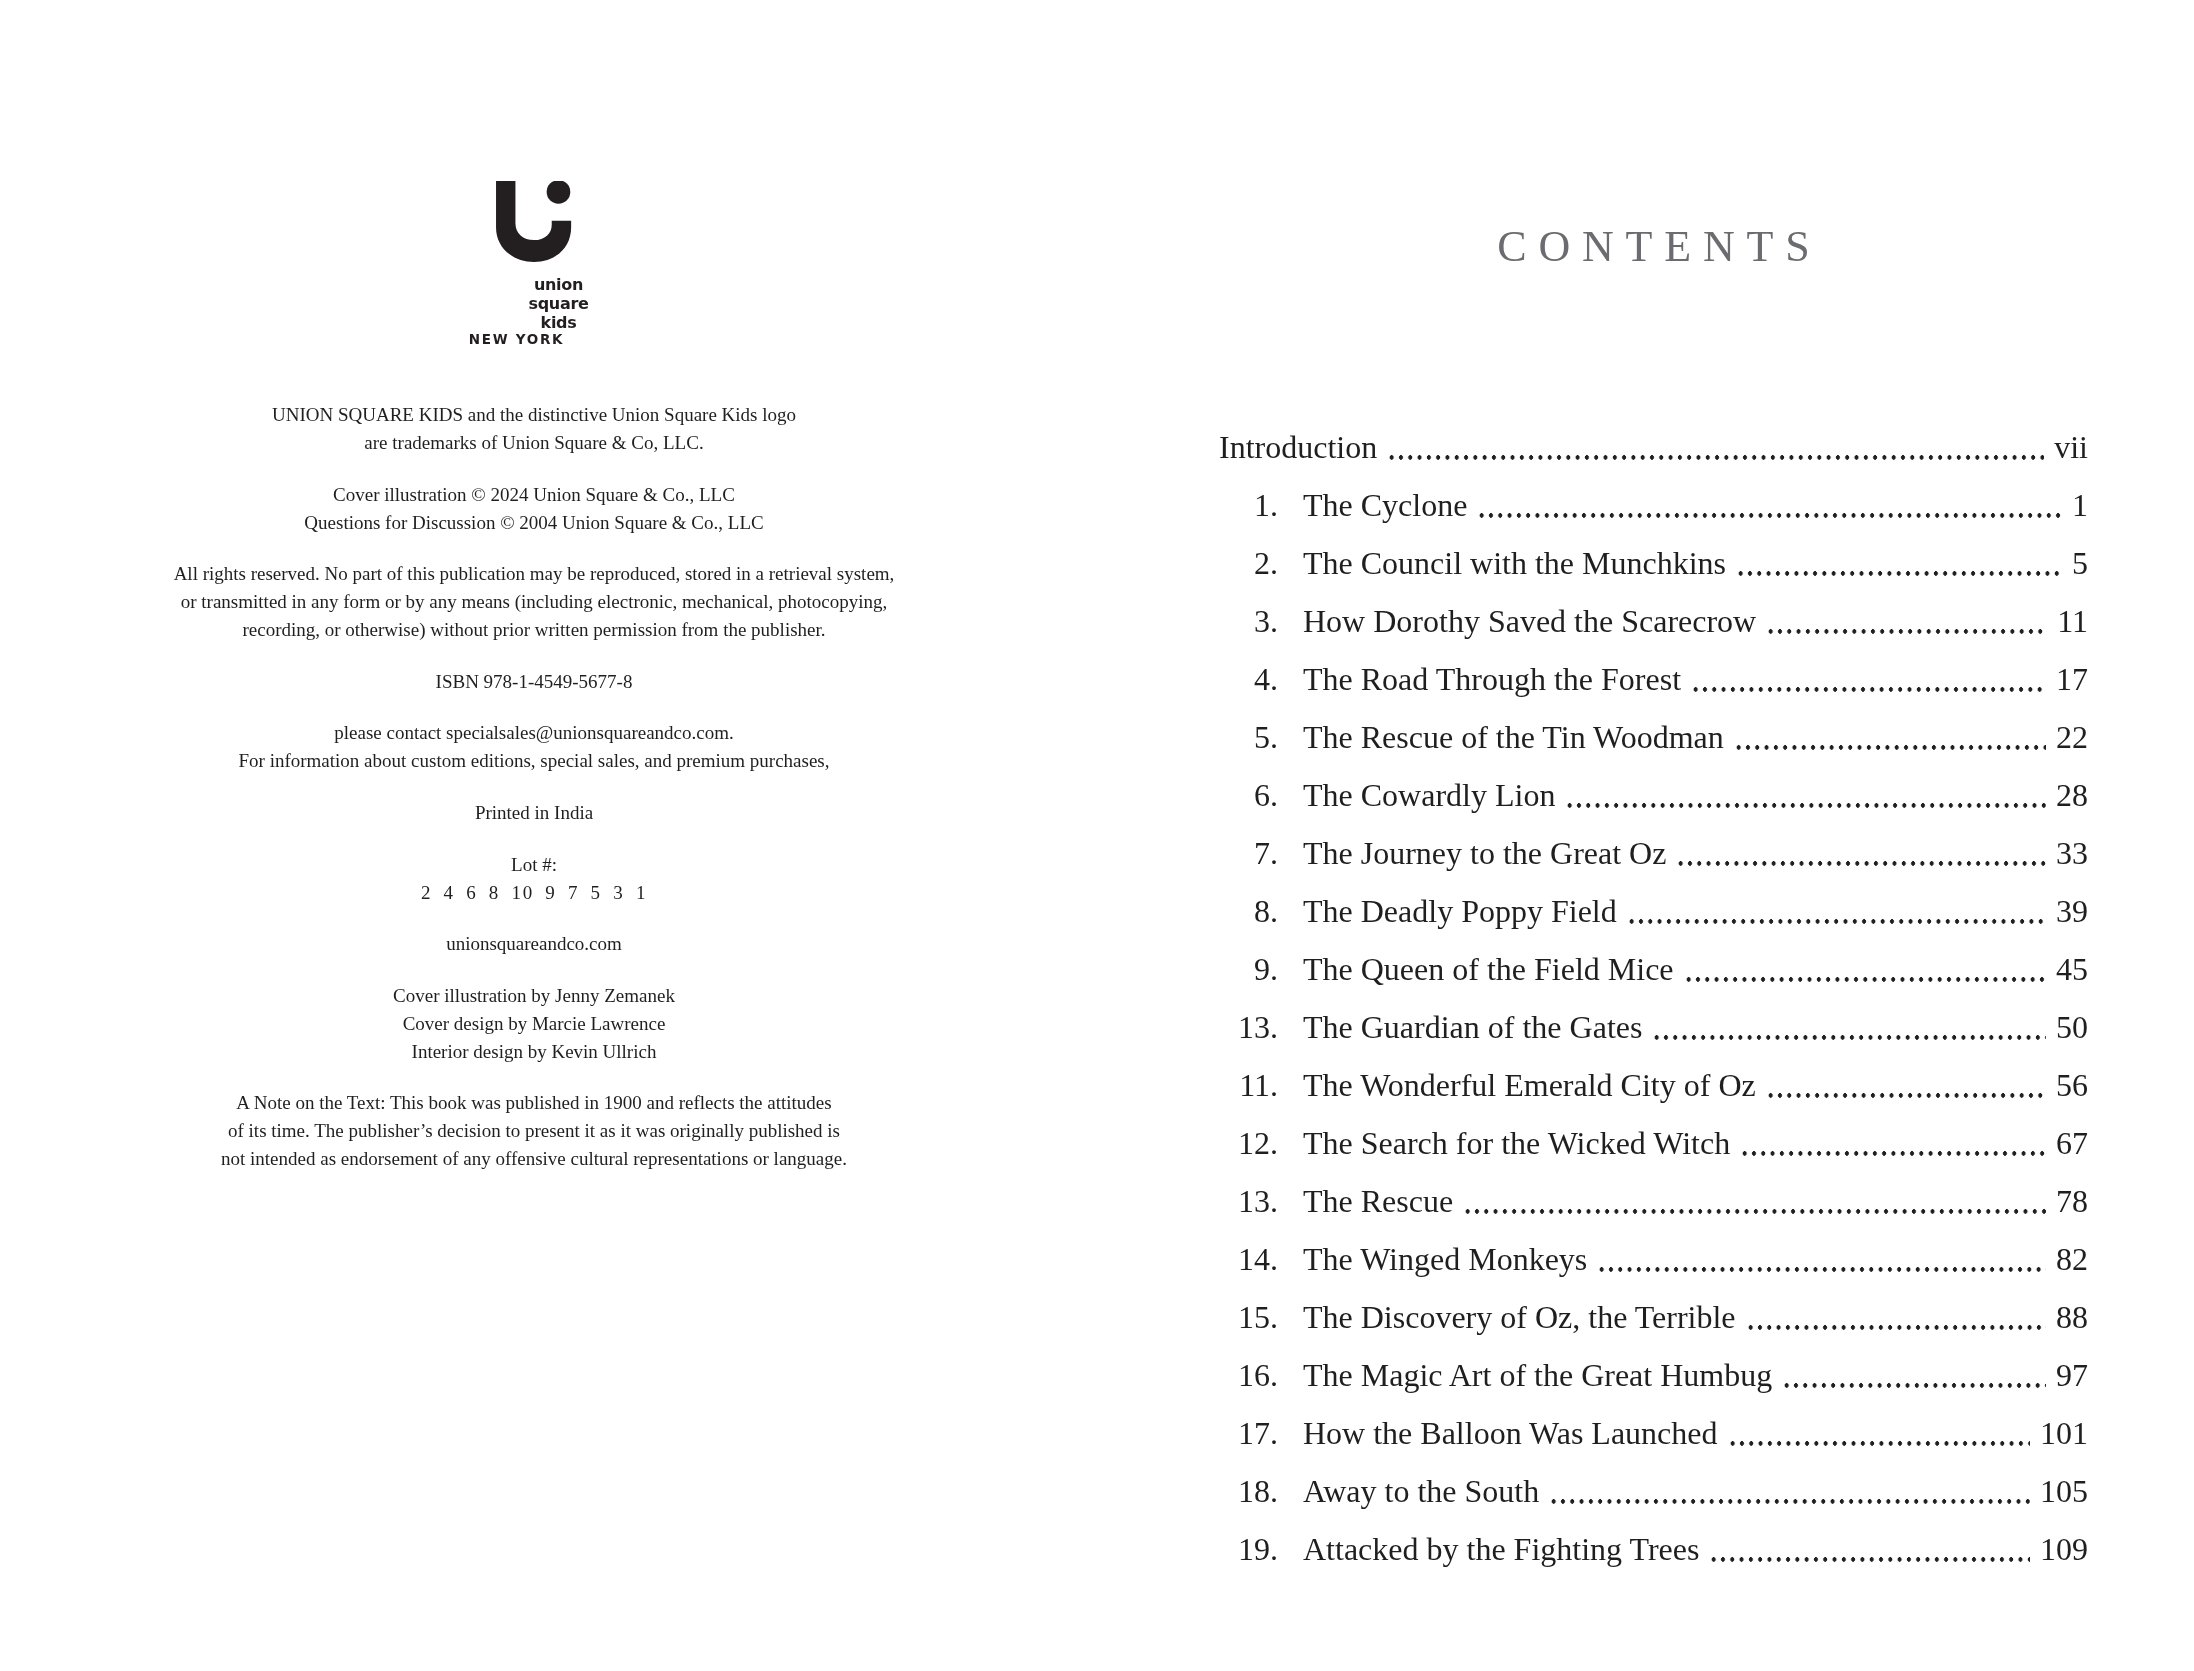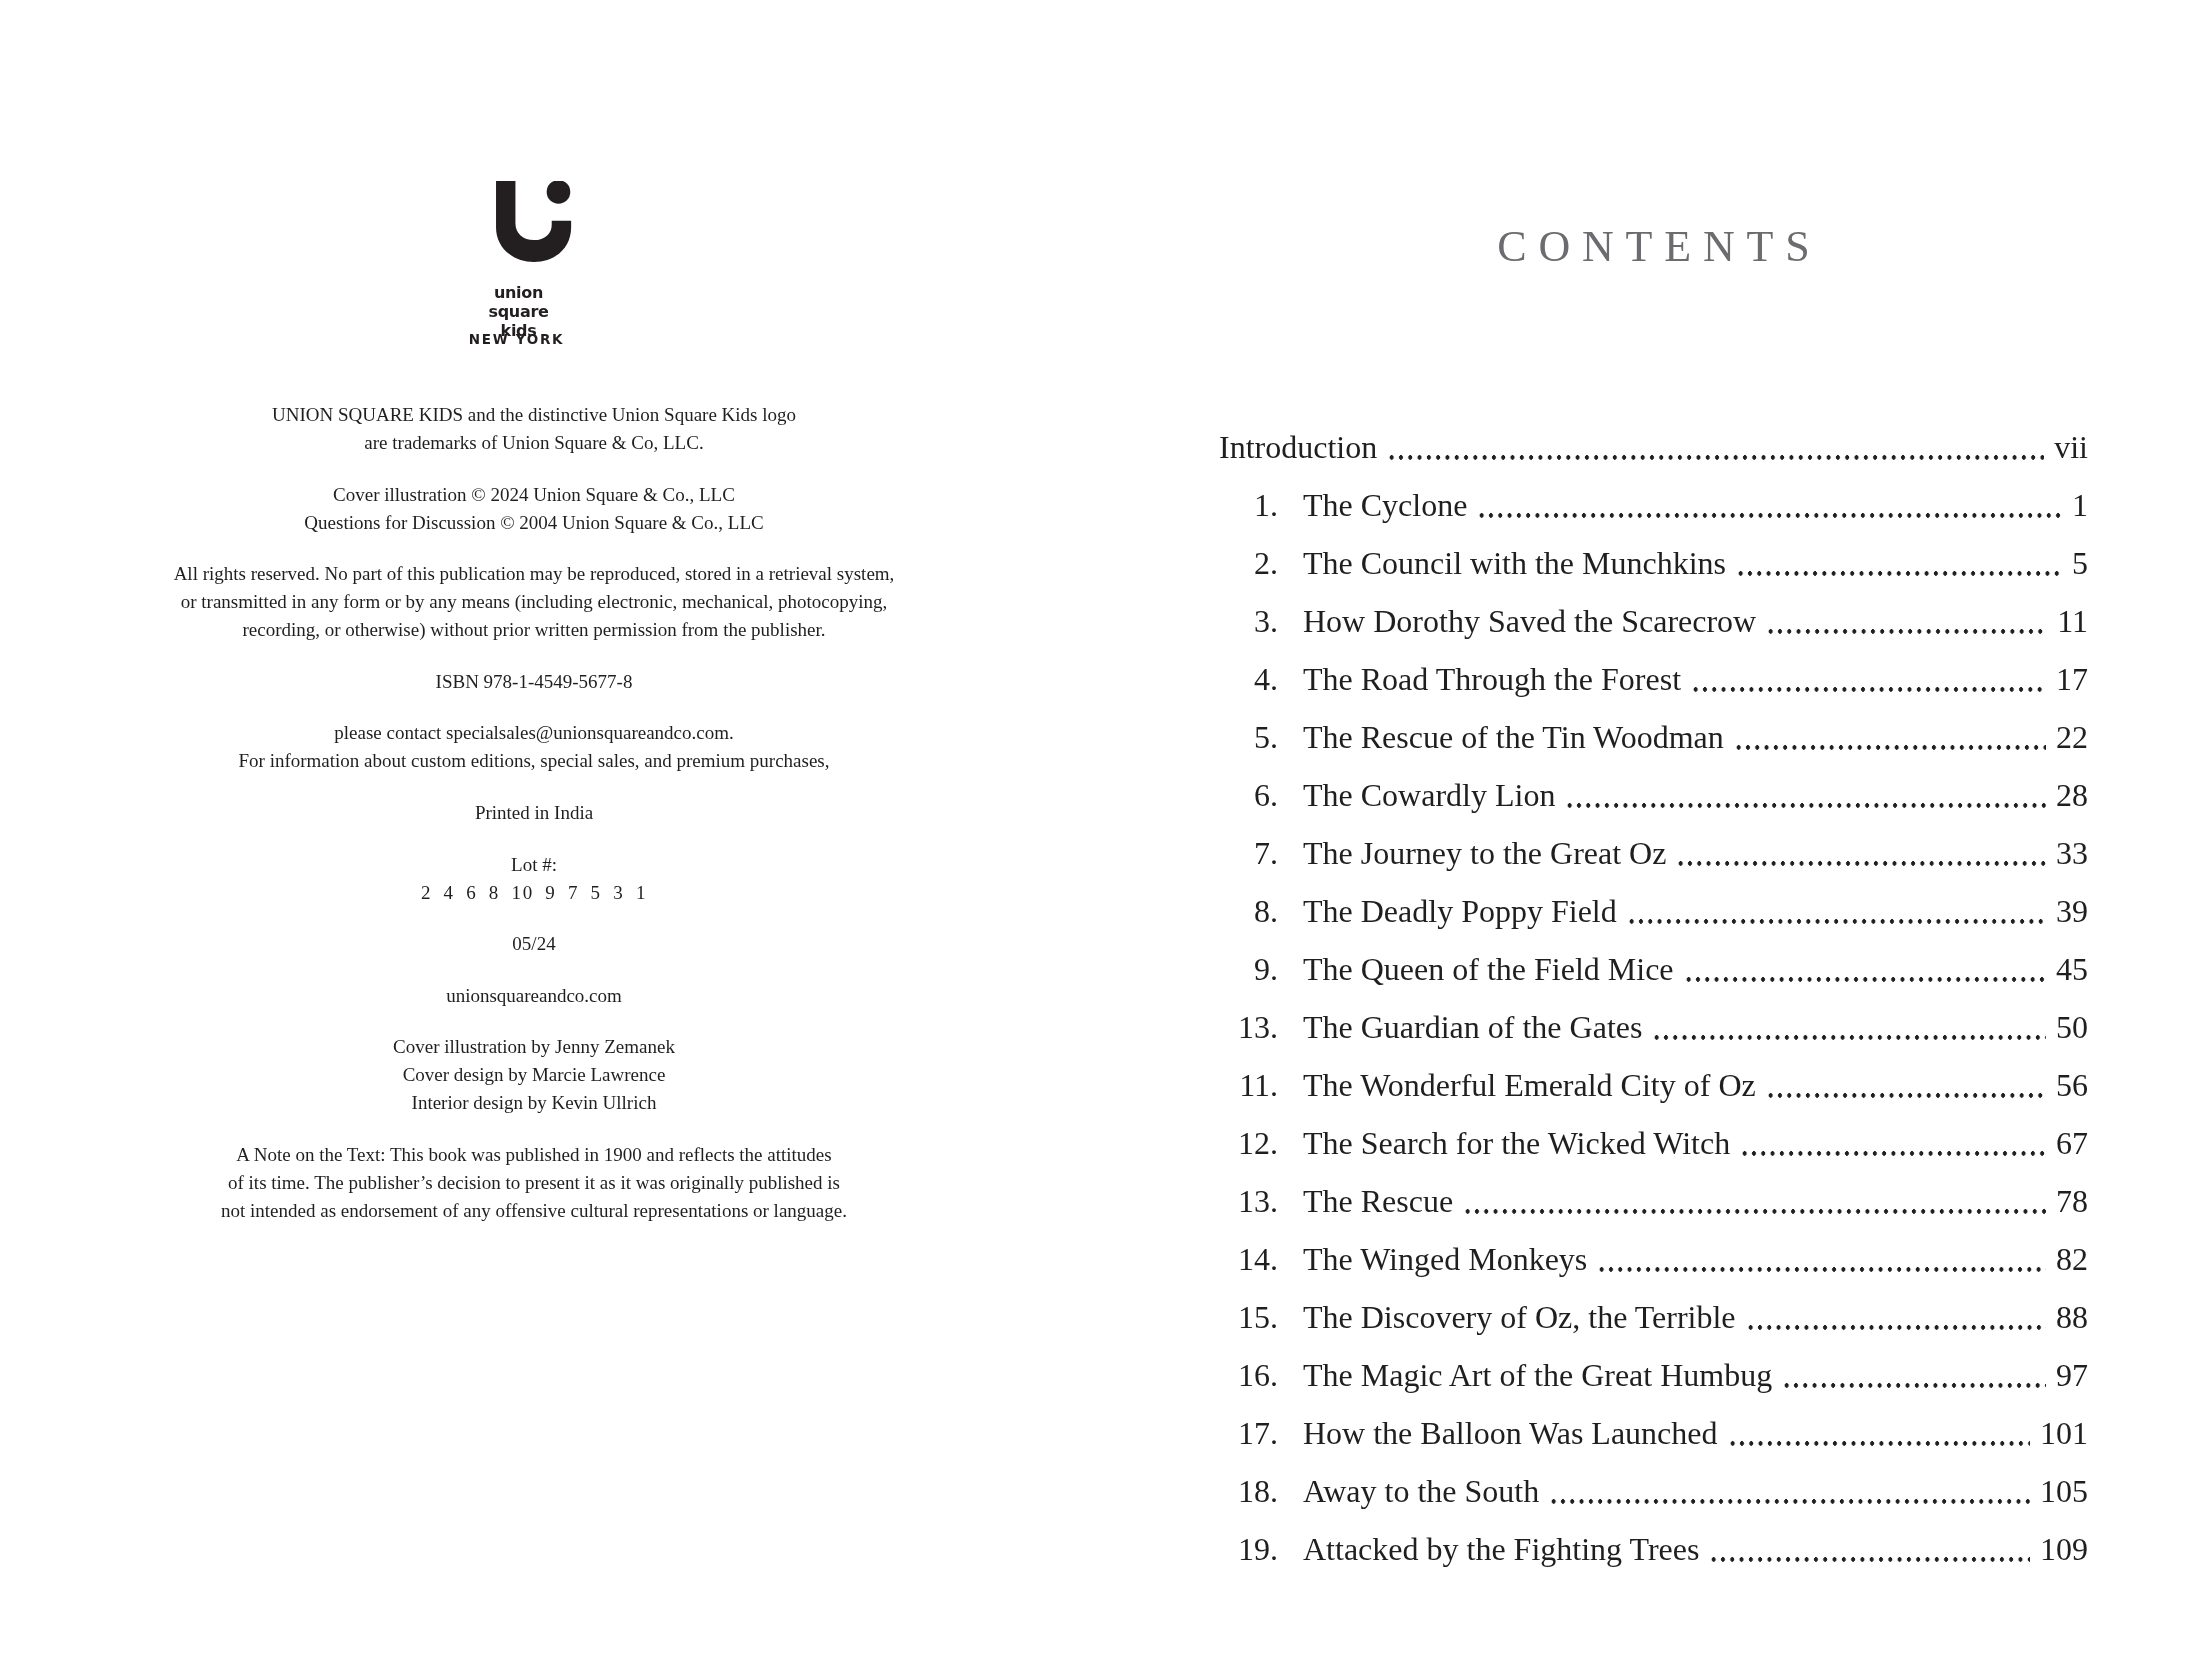--- a/index.html
+++ b/index.html
@@ -1,23 +1,23 @@
 <!DOCTYPE html>
 <html style="font-size:13.5px"><head>
 <meta charset="utf-8">
 <style>
   html,body{margin:0;padding:0;background:#ffffff;}
   #page{position:relative;width:2194px;height:1672px;background:#ffffff;overflow:hidden;
         font-family:"Liberation Serif","DejaVu Serif",serif;color:#1f1f1f;}
 
   
   #logo{position:absolute;left:496px;top:181px;width:76px;height:81px;}
-  #logo-wordmark{position:absolute;left:392px;top:275px;width:253px;text-align:center;
+  #logo-wordmark{position:absolute;left:432px;top:275px;width:253px;text-align:center;
                  font-family:"DejaVu Sans","Liberation Sans",sans-serif;font-weight:700;
-                 font-size:16px;line-height:19px;letter-spacing:-0.3px;color:#231f20;margin-top:8px;}
+                 font-size:16px;line-height:19px;letter-spacing:-0.3px;color:#231f20;}
   #logo-city{position:absolute;left:390px;top:331px;width:253px;text-align:center;
              font-family:"DejaVu Sans","Liberation Sans",sans-serif;font-weight:700;
              font-size:13.5px;letter-spacing:1.7px;color:#231f20;}
 
   #copyright{position:absolute;left:95px;top:401px;width:878px;text-align:center;}
   #copyright .para{margin:0 0 23.6px 0;}
   #copyright .line{font-size:19px;line-height:28px;white-space:nowrap;}
   #copyright .para.lot .line.digits{letter-spacing:1.7px;word-spacing:5px;}
 
   
@@ -73,23 +73,20 @@
       <div class="line">For information about custom editions, special sales, and premium purchases,</div>
     </div>
     <div class="para">
       <div class="line">Printed in India</div>
     </div>
     <div class="para lot">
       <div class="line">Lot #:</div>
       <div class="line digits">2 4 6 8 10 9 7 5 3 1</div>
     </div>
     <div class="para">
-      <div class="line">05/24</div>
-    </div>
-    <div class="para">
       <div class="line">unionsquareandco.com</div>
     </div>
     <div class="para">
       <div class="line">Cover illustration by Jenny Zemanek</div>
       <div class="line">Cover design by Marcie Lawrence</div>
       <div class="line">Interior design by Kevin Ullrich</div>
     </div>
     <div class="para">
       <div class="line">A Note on the Text: This book was published in 1900 and reflects the attitudes</div>
       <div class="line">of its time. The publisher’s decision to present it as it was originally published is</div>

